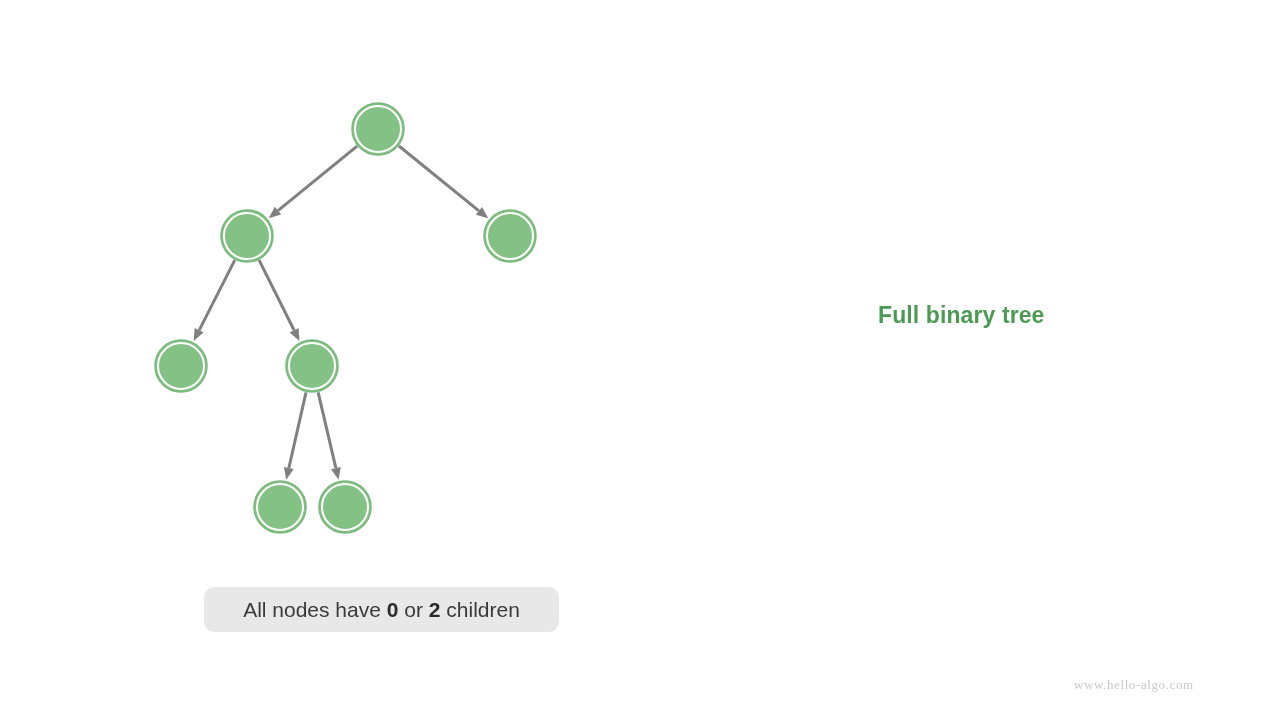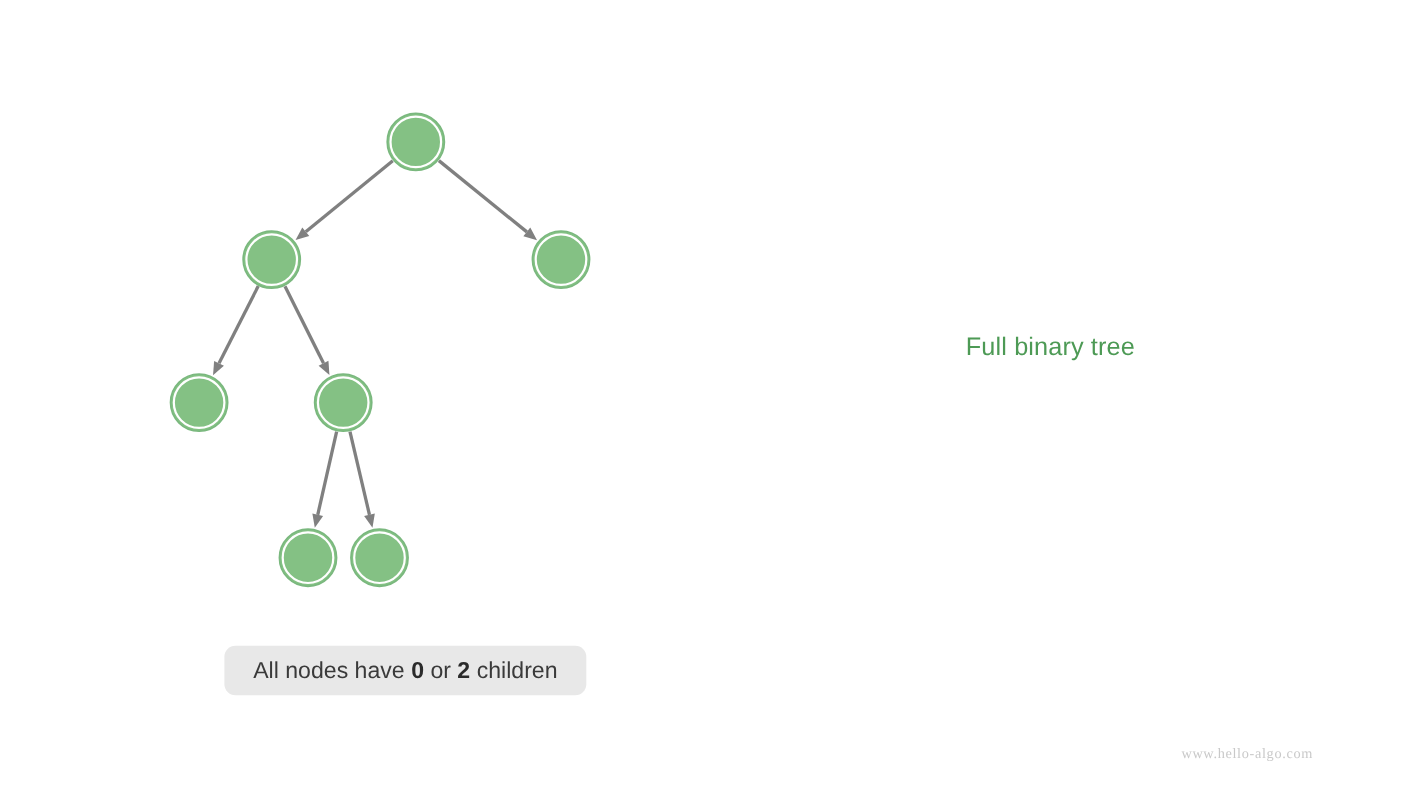--- a/index.html
+++ b/index.html
@@ -20,30 +20,30 @@
     top: 0;
     width: 1280px;
     height: 720px;
   }
   .title {
     position: absolute;
     left: 878px;
     top: 302px;
     font-family: "Liberation Sans", sans-serif;
     font-size: 23px;
-    font-weight: normal;
+    font-weight: bold;
     color: #4d9a55;
     letter-spacing: 0.1px;
     white-space: nowrap;
   }
   .caption-box {
     position: absolute;
     left: 204px;
     top: 587px;
-    width: 329px;
+    width: 355px;
     height: 45px;
     background: #e8e8e8;
     border-radius: 10px;
     display: flex;
     align-items: center;
     justify-content: center;
   }
   .caption-text {
     font-family: "Liberation Sans", sans-serif;
     font-size: 21px;

